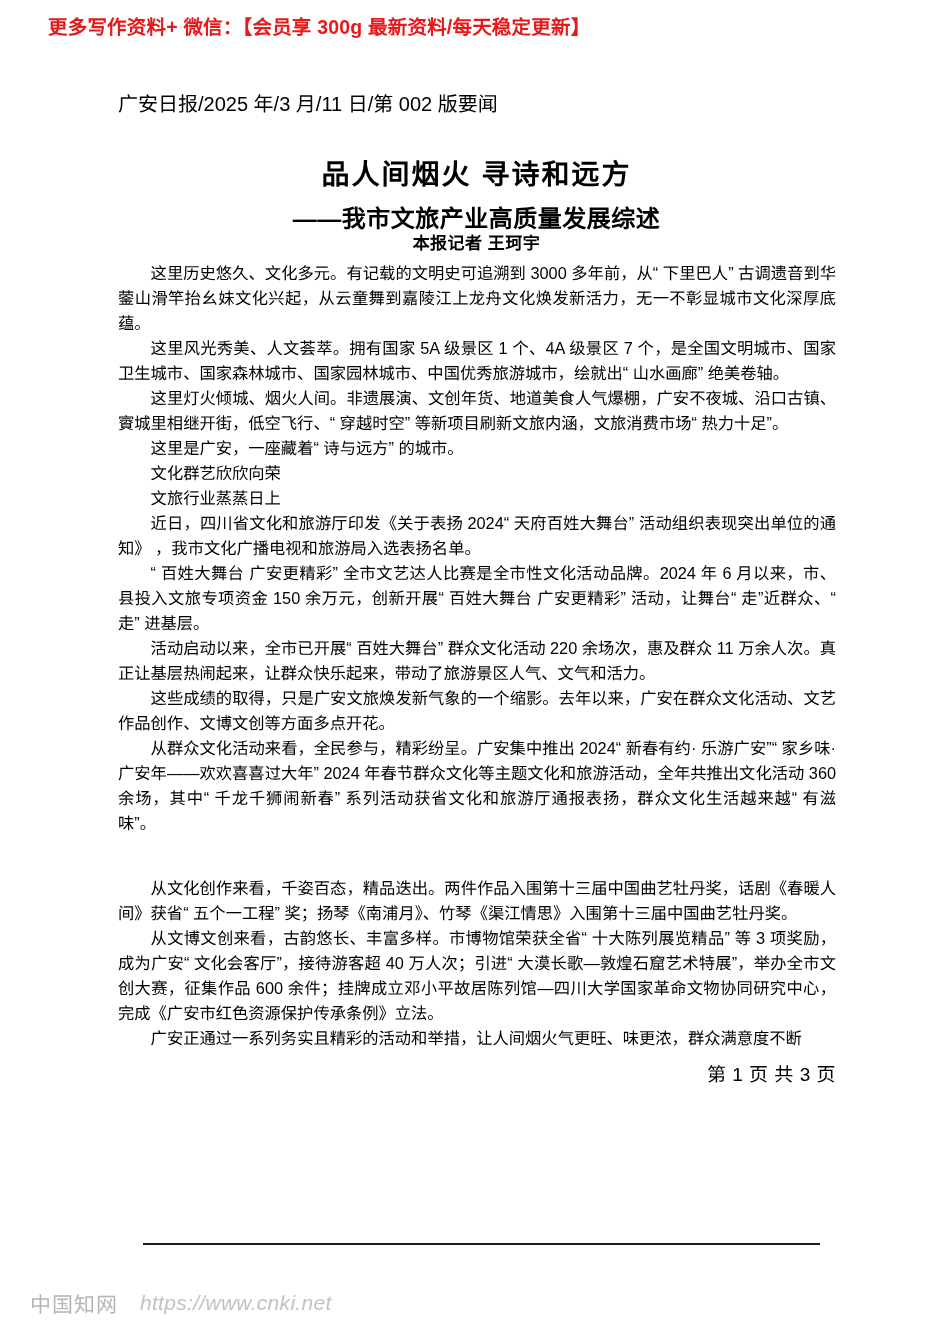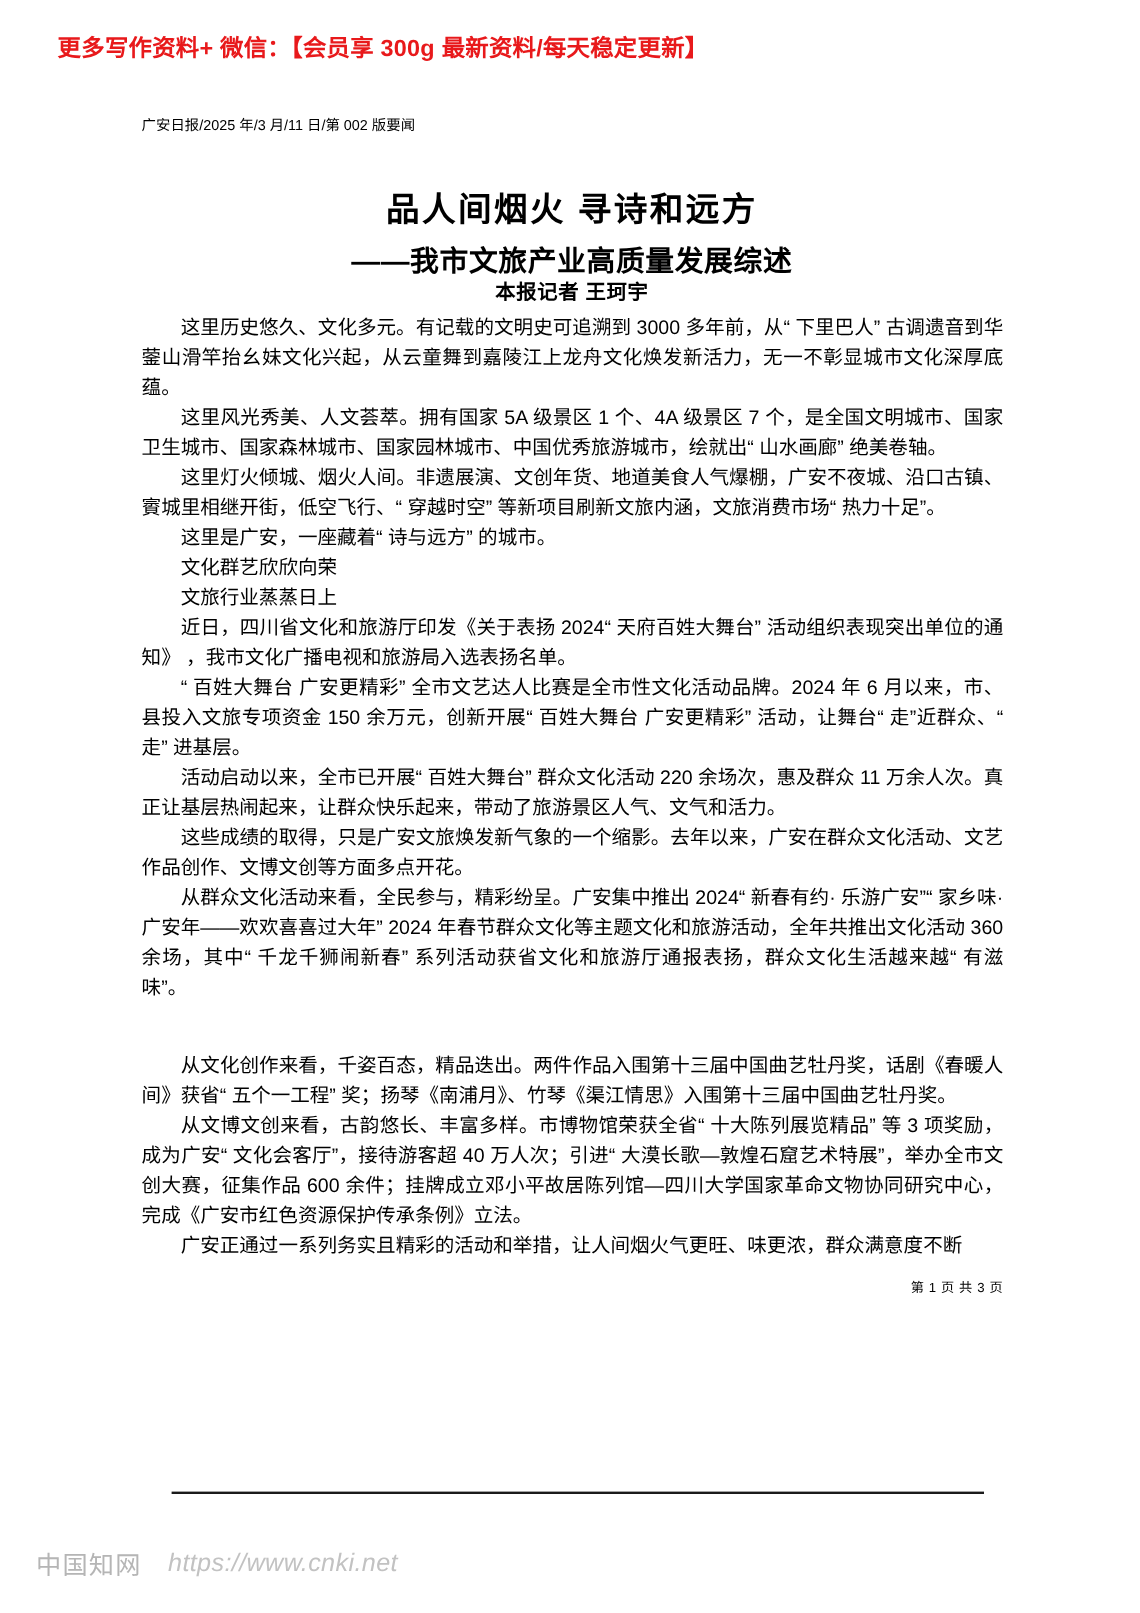--- a/index.html
+++ b/index.html
@@ -20,40 +20,40 @@
   .page {
     position: relative;
     width: 950px;
     height: 1344px;
     box-sizing: border-box;
   }
 
   
   .promo-banner {
     position: absolute;
-    top: 28px;
+    top: 14px;
     left: 48px;
     width: 860px;
     font-family: "Liberation Sans", "DejaVu Sans", sans-serif;
     font-weight: bold;
     font-size: 19.5px;
     line-height: 26px;
     color: #e8191b;
     letter-spacing: 0.2px;
     white-space: nowrap;
   }
 
   
   .masthead {
     position: absolute;
     top: 92px;
     left: 118px;
     width: 430px;
     font-family: "Liberation Sans", "DejaVu Sans", sans-serif;
-    font-size: 12px;
+    font-size: 20px;
     line-height: 25px;
     color: #000;
   }
 
   
   .doc-title {
     position: absolute;
     top: 140px;
     left: 118px;
     width: 717px;
@@ -116,21 +116,21 @@
   }
 
   
   .page-number {
     position: absolute;
     top: 1062px;
     left: 118px;
     width: 718px;
     text-align: right;
     font-family: "Liberation Sans", "DejaVu Sans", sans-serif;
-    font-size: 11px;
+    font-size: 19px;
     line-height: 25px;
     letter-spacing: 0.5px;
   }
 
   
   .bottom-rule {
     position: absolute;
     left: 143px;
     top: 1243px;
     width: 677px;

